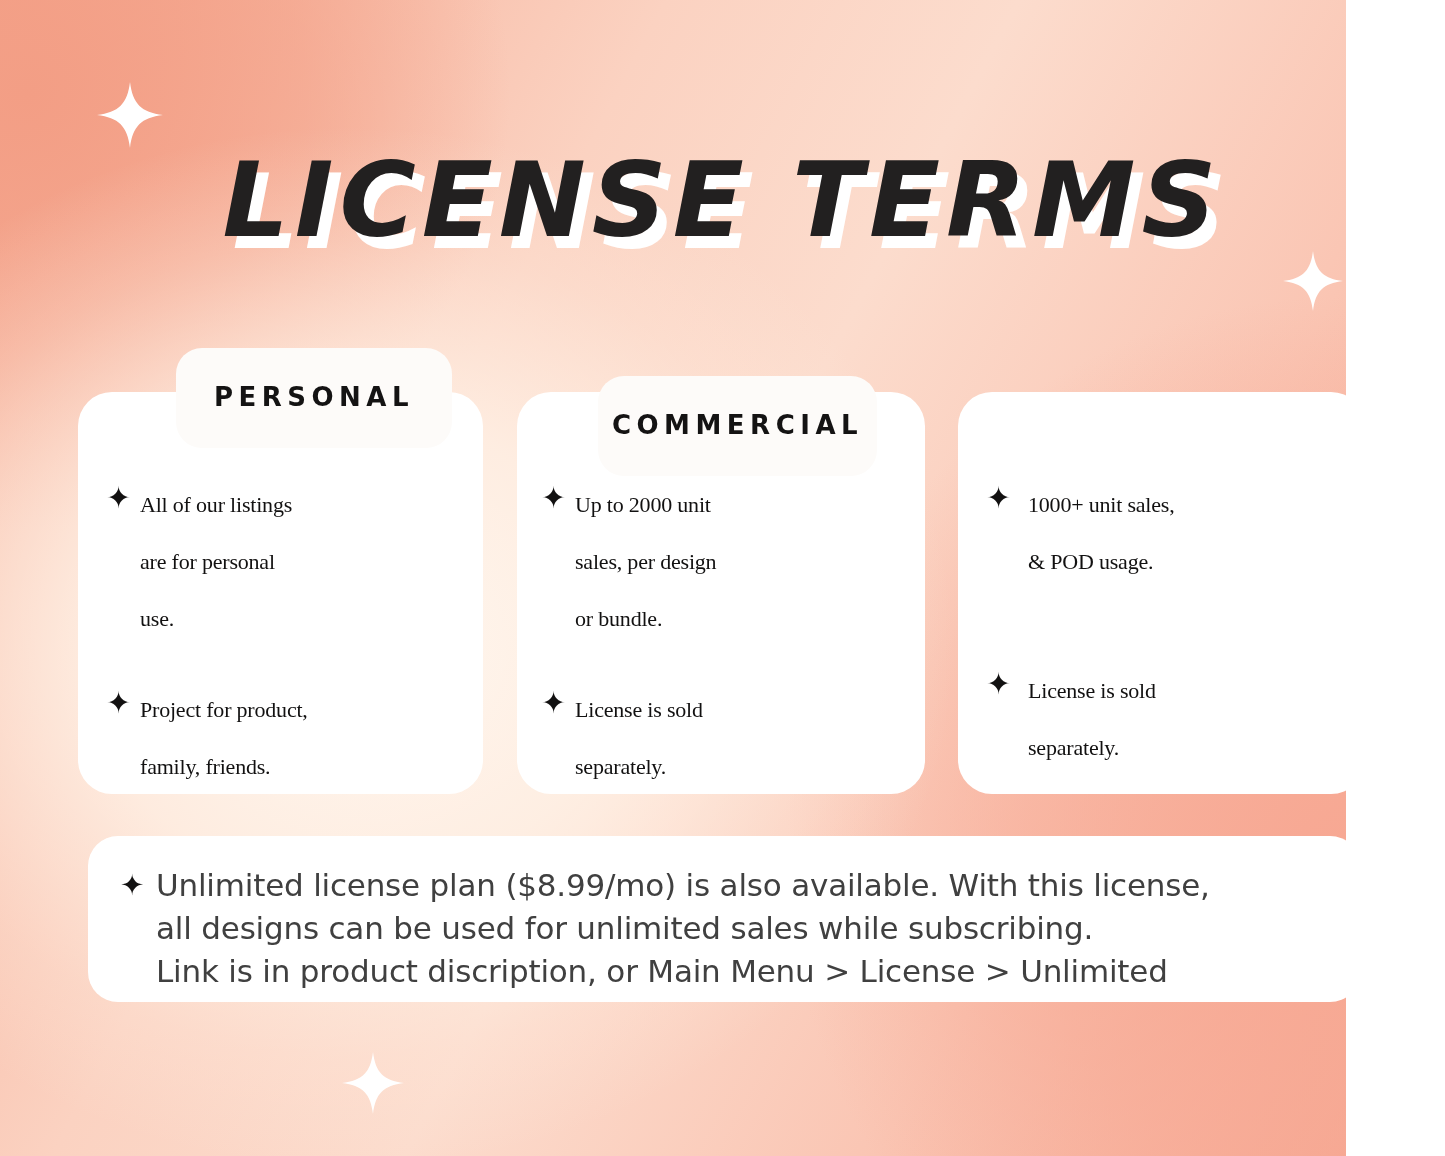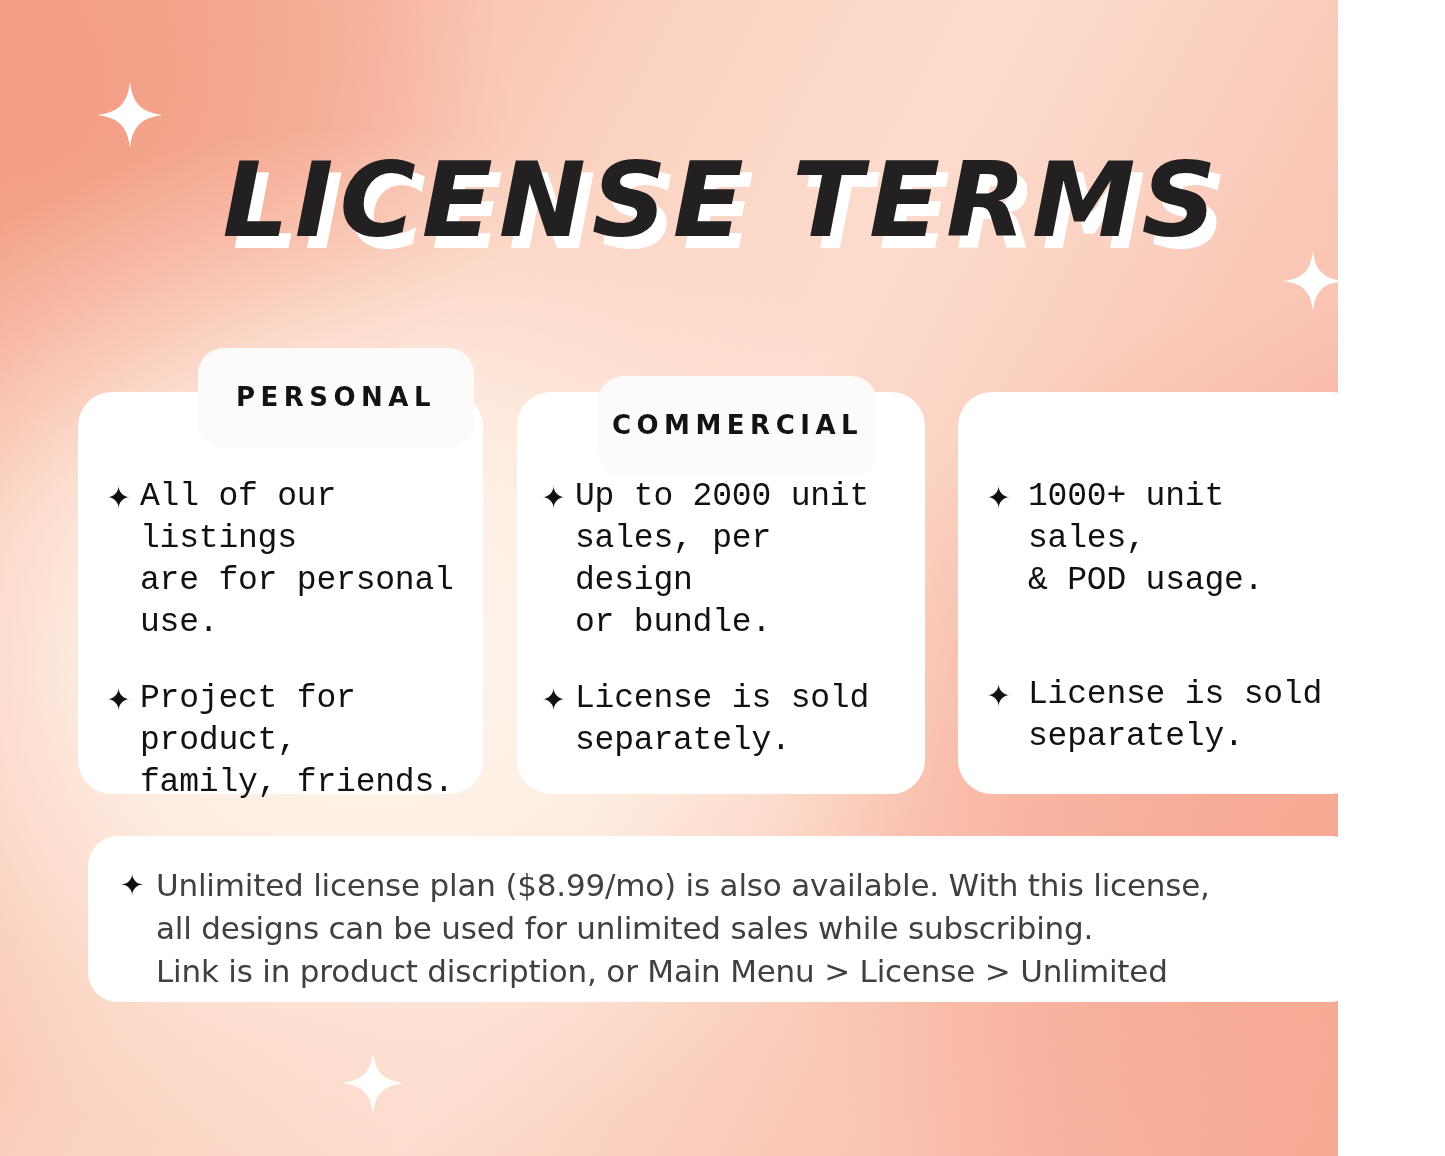--- a/index.html
+++ b/index.html
@@ -15,20 +15,21 @@
     height: 1156px;
     overflow: hidden;
     font-family: "Liberation Sans", sans-serif;
     
     background-color: #fbc4b2;
     background-image:
       radial-gradient(ellipse 720px 620px at 26% 56%, rgba(255,249,242,0.97) 0%, rgba(255,243,232,0.80) 38%, rgba(255,235,222,0.30) 66%, rgba(255,235,222,0) 84%),
       radial-gradient(ellipse 620px 560px at 2% 8%, #f39e85 0%, rgba(243,158,133,0.55) 45%, rgba(243,158,133,0) 78%),
       radial-gradient(ellipse 700px 700px at 100% 74%, #f7a893 0%, rgba(247,168,147,0.52) 46%, rgba(247,168,147,0) 80%),
       linear-gradient(118deg, #f5a78f 0%, #fbd2c1 34%, #fcdccd 52%, #fac5b3 76%, #f6a994 100%);
+    padding-left: 8px;
   }
 
   
   .bg-star {
     position: absolute;
     pointer-events: none;
   }
   .bg-star svg { display: block; }
 
   
@@ -117,35 +118,35 @@
   .bullet {
     flex: 0 0 auto;
     width: 34px;
     font-size: 30px;
     line-height: 44px;
     color: #121111;
     text-align: left;
   }
   .tier-text {
     flex: 1 1 auto;
-    font-family: Liberation Mono, monospace;
+    font-family: Liberation Serif, serif;
     font-weight: 400;
-    font-size: 33px;
-    line-height: 42px;
+    font-size: 22px;
+    line-height: 57px;
     color: #121111;
     white-space: pre-line;
     letter-spacing: -0.2px;
   }
 
   
   #tier-0 { left: 0px;   width: 405px; }
   #tier-1 { left: 439px; width: 408px; }
   #tier-2 { left: 880px; width: 407px; }
 
-  #tier-0 .tier-head { left: 120px; width: 276px; }
+  #tier-0 .tier-head { left: 98px; width: 276px; }
   #tier-1 .tier-head { left: 81px;  width: 279px; margin-top: 28px; }
   #tier-2 .tier-head { left: 72px;  width: 282px; }
 
   #tier-2 .tier-list .tier-item:first-child { margin-bottom: 72px; }
   #tier-2 .bullet { width: 42px; }
   #tier-1 .tier-list { padding-left: 24px; }
 
   
   #banner {
     position: absolute;

